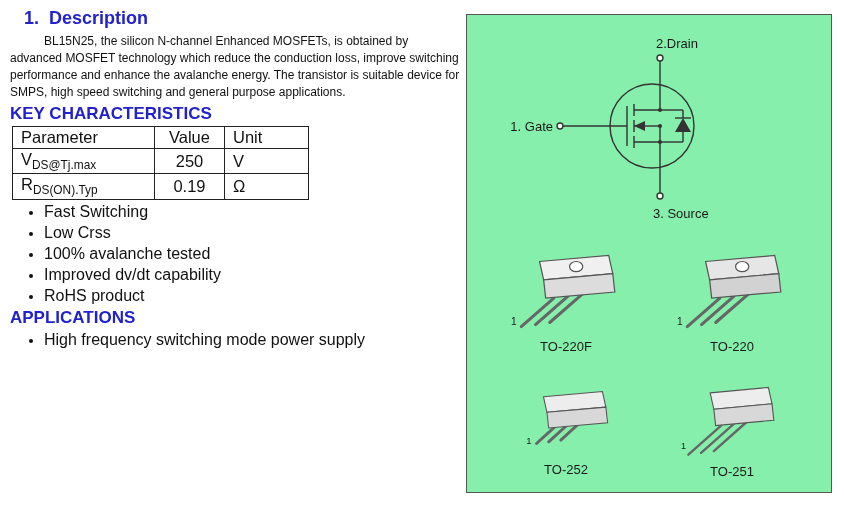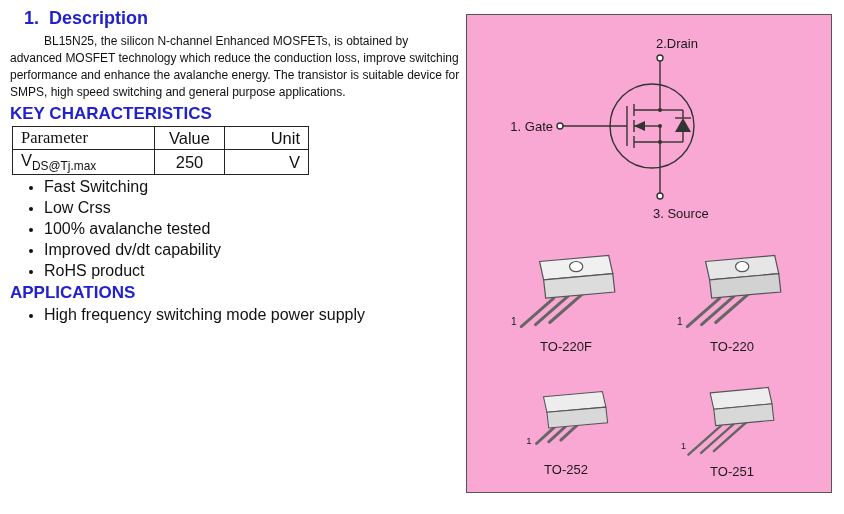--- a/index.html
+++ b/index.html
@@ -45,44 +45,44 @@
     border-collapse: collapse;
     margin: 1px 0 2px 2px;
   }
   .kc th, .kc td {
     border: 1px solid #222;
     font-size: 16.5px;
     padding: 1px 8px;
     color: #111;
   }
   .kc th { font-weight: normal; }
-  .kc .col-param { width: 142px; text-align: left; font-family: Liberation Serif, serif; }
+  .kc .col-param { width: 142px; text-align: left; }
   .kc .col-val   { width: 70px;  text-align: center; }
-  .kc .col-unit  { width: 84px;  text-align: right; }
+  .kc .col-unit  { width: 84px;  text-align: left; }
   .kc td.param   { text-align: left; }
   .kc sub { font-size: 0.72em; }
   ul.blist {
     margin: 1px 0 3px 0;
     padding-left: 34px;
     list-style: disc;
   }
   ul.blist li {
     font-size: 16px;
     margin: 3px 0;
     color: #111;
   }
   ul.blist li::marker { color:#111; font-size: 13px; }
   .panel {
     position: absolute;
     left: 466px;
     top: 14px;
     width: 366px;
     height: 479px;
     border: 1px solid var(--panel-border, #555555);
-    background: #f9a8d4;
+    background: #86efac;
   }
   .symbol-wrap { margin-top: 6px; }
   svg text {
     font-family: "Liberation Sans", sans-serif;
     fill: #1a1a1a;
   }
   .pkg-grid {
     display: grid;
     grid-template-columns: 1fr 1fr;
     row-gap: 28px;
@@ -117,20 +117,25 @@
           <th class="col-val">Value</th>
           <th class="col-unit">Unit</th>
         </tr>
       </thead>
       <tbody>
         <tr>
           <td class="param"><span>V</span><sub>DS@Tj.max</sub></td>
           <td class="col-val">250</td>
           <td class="col-unit">V</td>
         </tr>
+        <tr>
+          <td class="param"><span>R</span><sub>DS(ON).Typ</sub></td>
+          <td class="col-val">0.19</td>
+          <td class="col-unit">Ω</td>
+        </tr>
       </tbody>
     </table>
 
     <ul class="blist">
       <li>Fast Switching</li>
       <li>Low Crss</li>
       <li>100% avalanche tested</li>
       <li>Improved dv/dt capability</li>
       <li>RoHS product</li>
     </ul>

